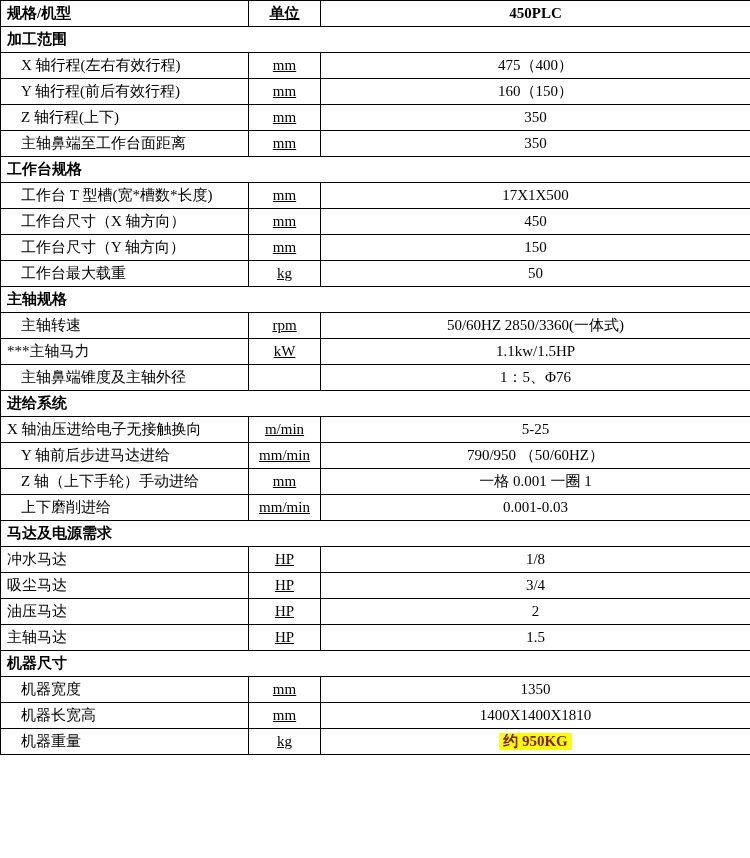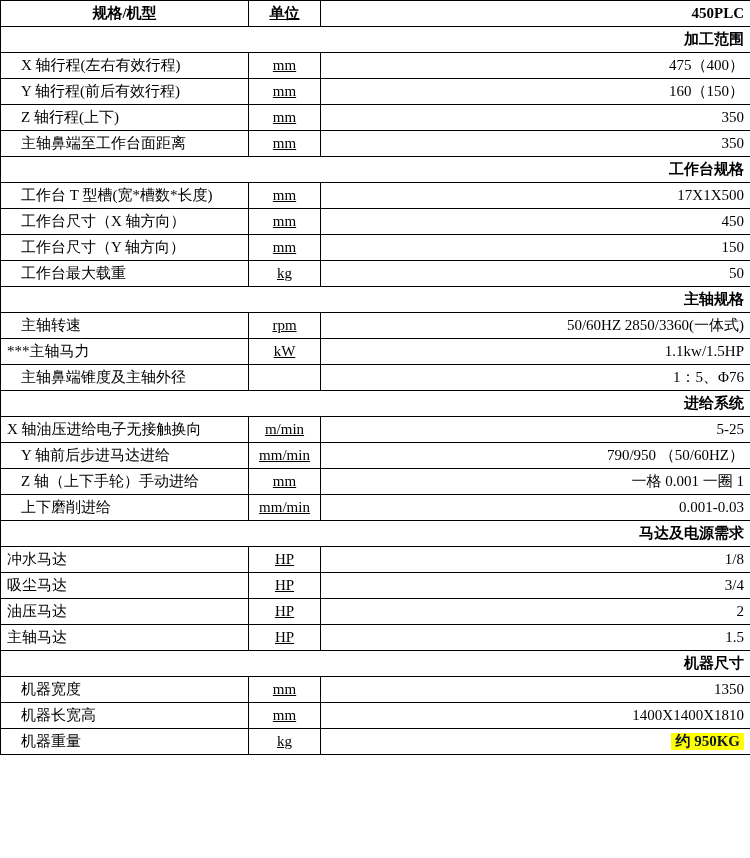--- a/index.html
+++ b/index.html
@@ -38,43 +38,43 @@
 
   .cell-inner {
     padding: 3px 6px;
     box-sizing: border-box;
     min-height: 19px;
   }
 
   
   tr.section td .cell-inner {
     font-weight: bold;
-    text-align: right;
+    text-align: left;
     padding-left: 6px;
     font-size: 15px;
   }
 
   
   .name-indent1 .cell-inner { padding-left: 20px; text-align: left; }
   .name-left   .cell-inner { padding-left: 6px;  text-align: left; }
 
   td.unit  .cell-inner { text-align: center; text-decoration: underline; }
-  td.value .cell-inner { text-align: right; }
+  td.value .cell-inner { text-align: center; }
 
   tr.header td .cell-inner {
     font-weight: bold;
     font-size: 15px;
   }
-  tr.header td.name .cell-inner { text-align: center; padding-left: 6px; }
+  tr.header td.name .cell-inner { text-align: left; padding-left: 6px; }
   tr.header td.unit .cell-inner { text-align: center; }
   tr.header td.value .cell-inner { }
 
   .highlight {
     background: #ffff00;
-    color: #0f172a;
+    color: #7f1d1d;
     font-weight: bold;
     padding: 0 4px;
     display: inline-block;
   }
 </style>
 </head>
 <body>
 
 <div class="sheet">
   <table class="spec">

